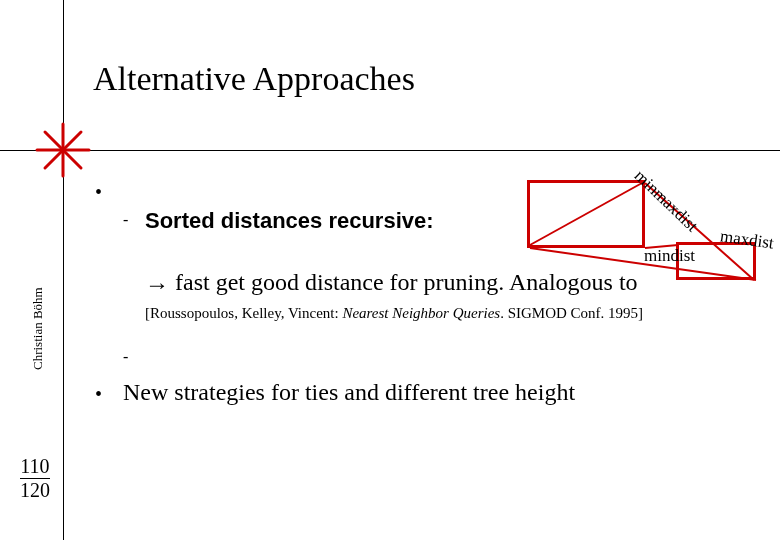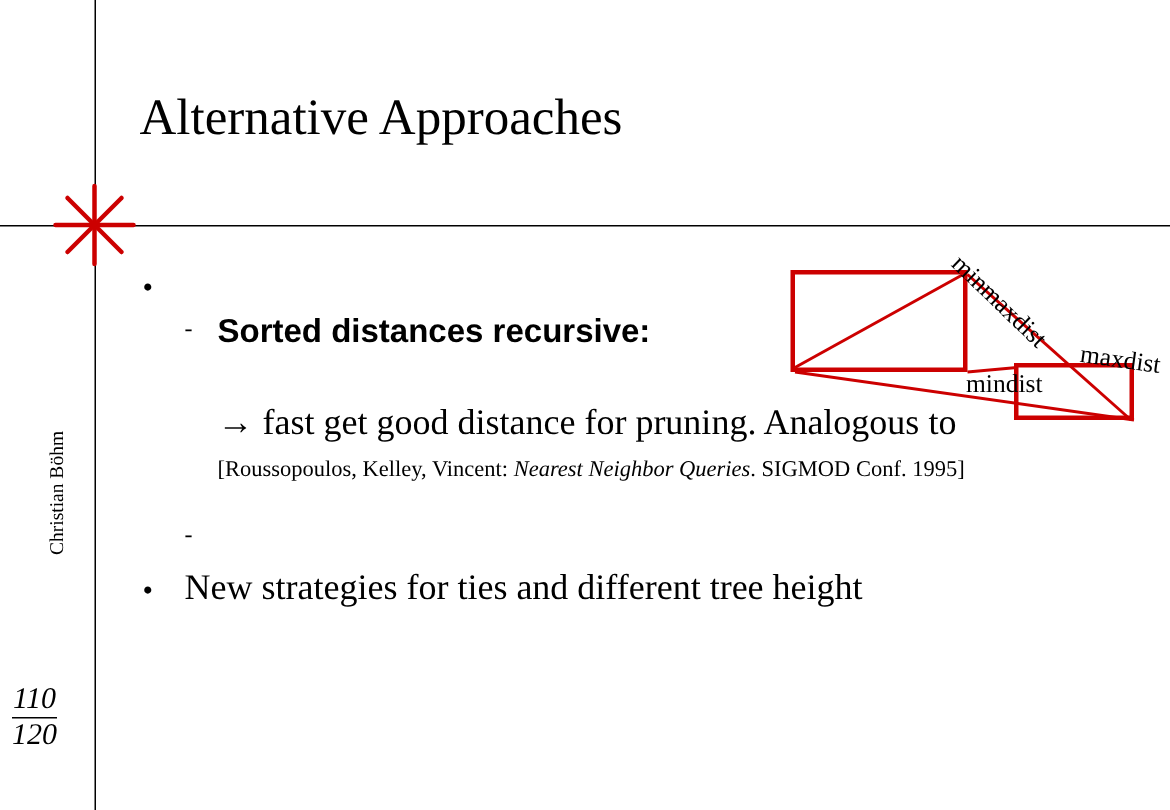--- a/index.html
+++ b/index.html
@@ -45,25 +45,24 @@
     left: 30px;
     top: 370px;
     transform: rotate(-90deg);
     transform-origin: left top;
     font-size: 13px;
     color: #000;
     white-space: nowrap;
   }
   .page-frac {
     position: absolute;
-    left: 8px;
+    left: 20px;
     top: 455px;
     font-size: 20px;
     text-align: center;
-    font-style: italic;
   }
   .page-frac .den { border-top: 1.5px solid #000; }
   .content {
     position: absolute;
     left: 95px;
     top: 175px;
     width: 660px;
     font-size: 24px;
     line-height: 1.28;
   }

